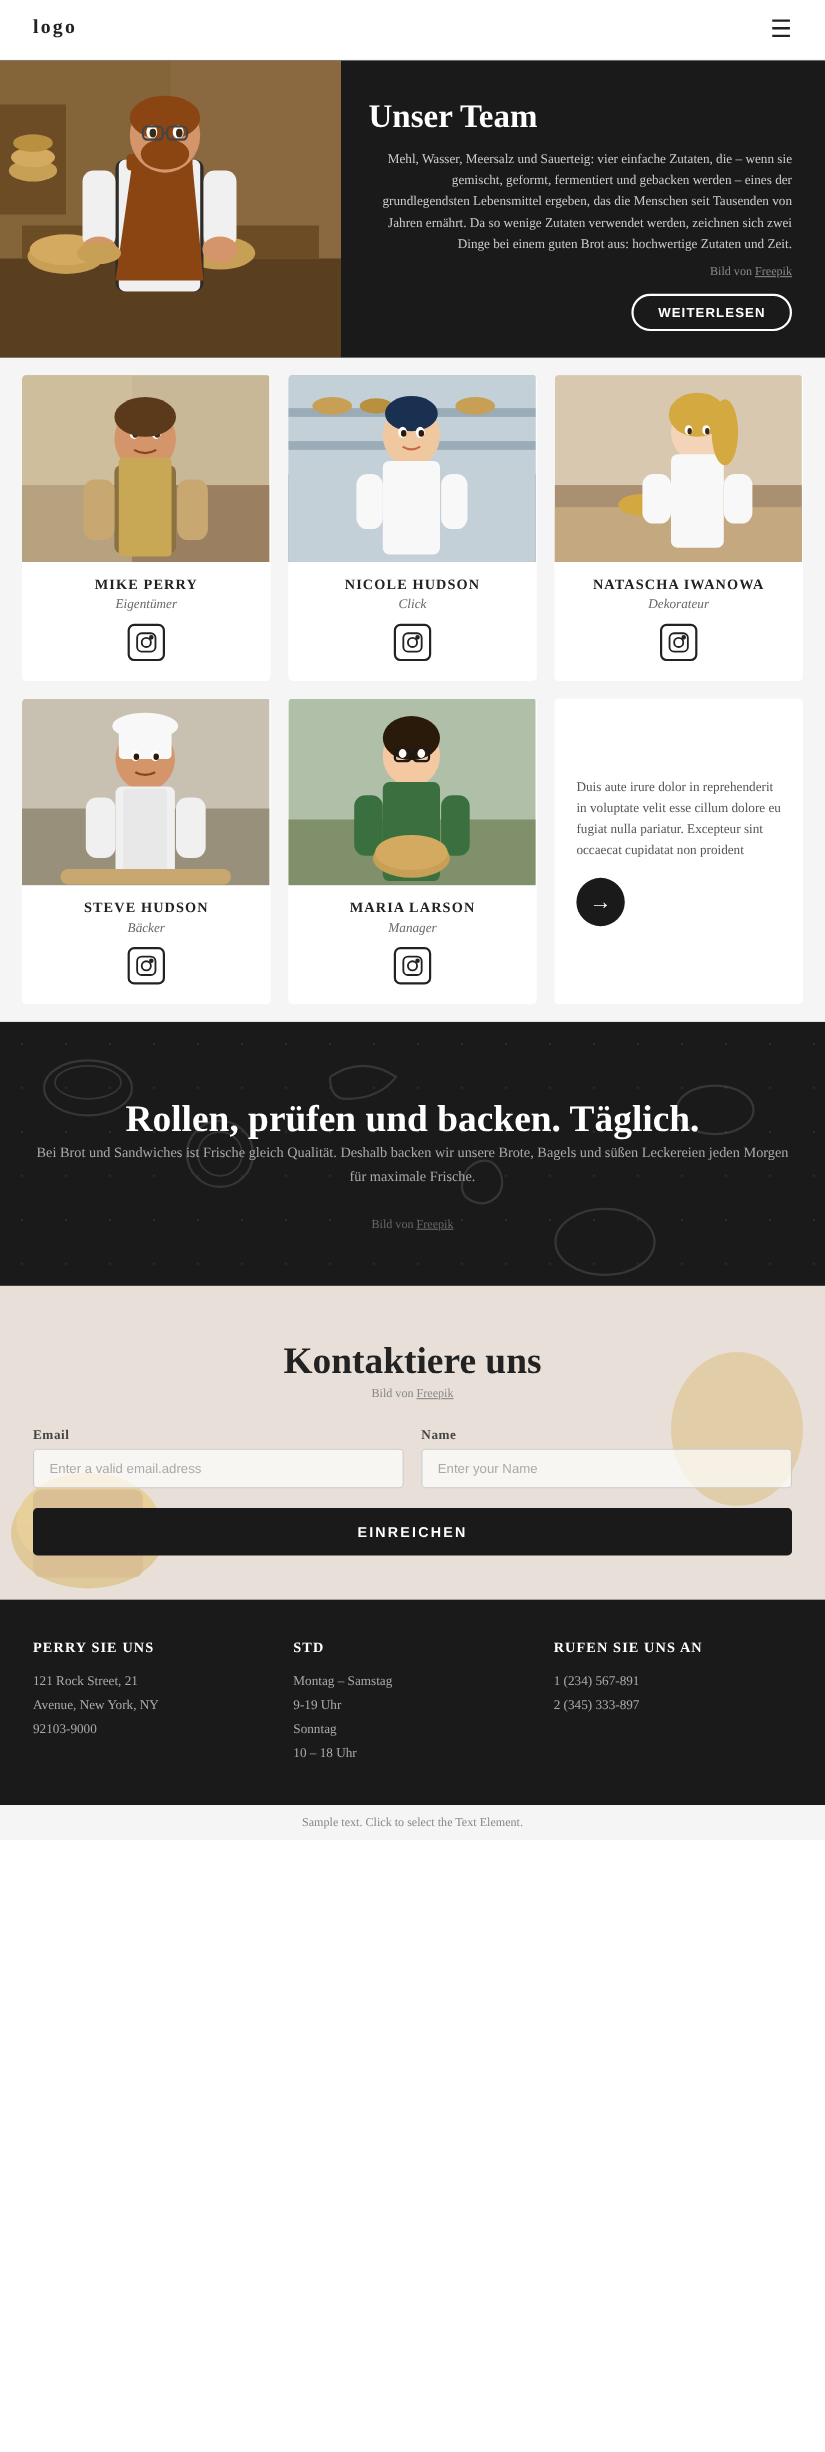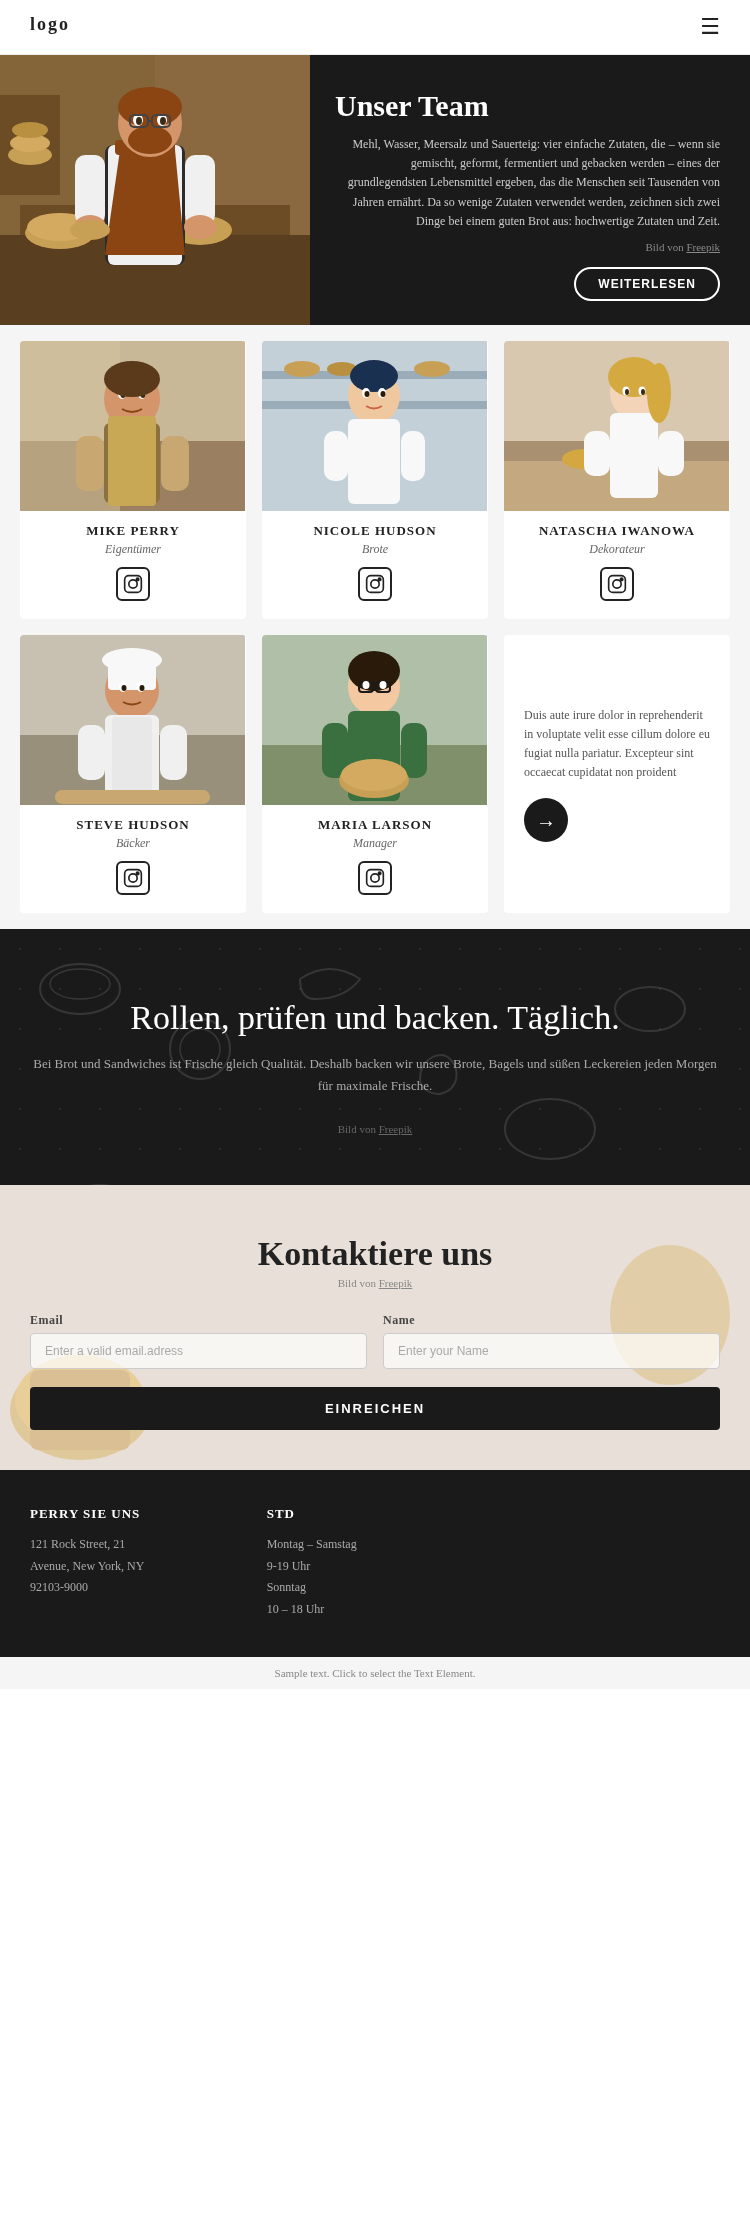--- a/index.html
+++ b/index.html
@@ -71,21 +71,21 @@
     .bakery-section {
       background: #1a1a1a; padding: 70px 30px 50px; text-align: center;
       position: relative; overflow: hidden;
     }
     .bakery-bg-pattern {
       position: absolute; top: 0; left: 0; right: 0; bottom: 0;
       opacity: 0.15;
       background-image: radial-gradient(circle, #888 1px, transparent 1px);
       background-size: 40px 40px;
     }
-    .bakery-title { font-size: 34px; color: #fff; font-weight: normal; margin-bottom: 16px; position: relative; z-index: 1; }
+    .bakery-title { font-size: 34px; color: #fff; font-weight: bold; position: relative; z-index: 1; }
     .bakery-text { font-size: 13px; color: #aaa; line-height: 1.7; margin-bottom: 26px; position: relative; z-index: 1; }
     .bakery-buttons { display: flex; justify-content: center; gap: 0; margin-bottom: 20px; position: relative; z-index: 1; }
     .btn-yellow {
       background: #d4a017; color: #1a1a1a; border: none;
       padding: 12px 22px; font-size: 11px; font-weight: bold; letter-spacing: 1px;
       cursor: pointer; border-radius: 20px 0 0 20px;
     }
     .btn-outline-white {
       background: transparent; color: #fff; border: 2px solid #fff;
       padding: 12px 22px; font-size: 11px; font-weight: bold; letter-spacing: 1px;
@@ -263,21 +263,21 @@
           <ellipse cx="120" cy="52" rx="4" ry="5" fill="#fff"></ellipse>
           <ellipse cx="105" cy="53" rx="2.5" ry="3" fill="#2a1a0a"></ellipse>
           <ellipse cx="121" cy="53" rx="2.5" ry="3" fill="#2a1a0a"></ellipse>
           <path d="M 104 65 Q 112 70 120 65" fill="none" stroke="#cc6644" stroke-width="2"></path>
 
           <rect x="62" y="90" width="24" height="50" rx="10" fill="#f8f8f8"></rect>
           <rect x="139" y="90" width="24" height="50" rx="10" fill="#f8f8f8"></rect>
         </svg>
       </div>
       <div class="team-name">NICOLE HUDSON</div>
-      <div class="team-role">Brote</div>
+      <div class="team-role">Click</div>
       <div class="instagram-icon">
         <svg width="20" height="20" viewBox="0 0 24 24" fill="none" stroke="#222" stroke-width="2">
           <rect x="2" y="2" width="20" height="20" rx="5" ry="5"></rect>
           <circle cx="12" cy="12" r="5"></circle>
           <circle cx="17.5" cy="6.5" r="1.5" fill="#222"></circle>
         </svg>
       </div>
     </div>
 
     <div class="team-card">
@@ -473,18 +473,23 @@
       <div class="footer-text">Avenue, New York, NY</div>
       <div class="footer-text">92103-9000</div>
     </div>
     <div class="footer-col">
       <div class="footer-col-title">STD</div>
       <div class="footer-text">Montag – Samstag</div>
       <div class="footer-text">9-19 Uhr</div>
       <div class="footer-text">Sonntag</div>
       <div class="footer-text">10 – 18 Uhr</div>
     </div>
+    <div class="footer-col">
+      <div class="footer-col-title">RUFEN SIE UNS AN</div>
+      <div class="footer-text">1 (234) 567-891</div>
+      <div class="footer-text">2 (345) 333-897</div>
+    </div>
   </div>
 </div>
 
 <div class="sample-text">
   <span>Sample text. Click to select the Text Element.</span>
 </div>
 
 </body></html>

